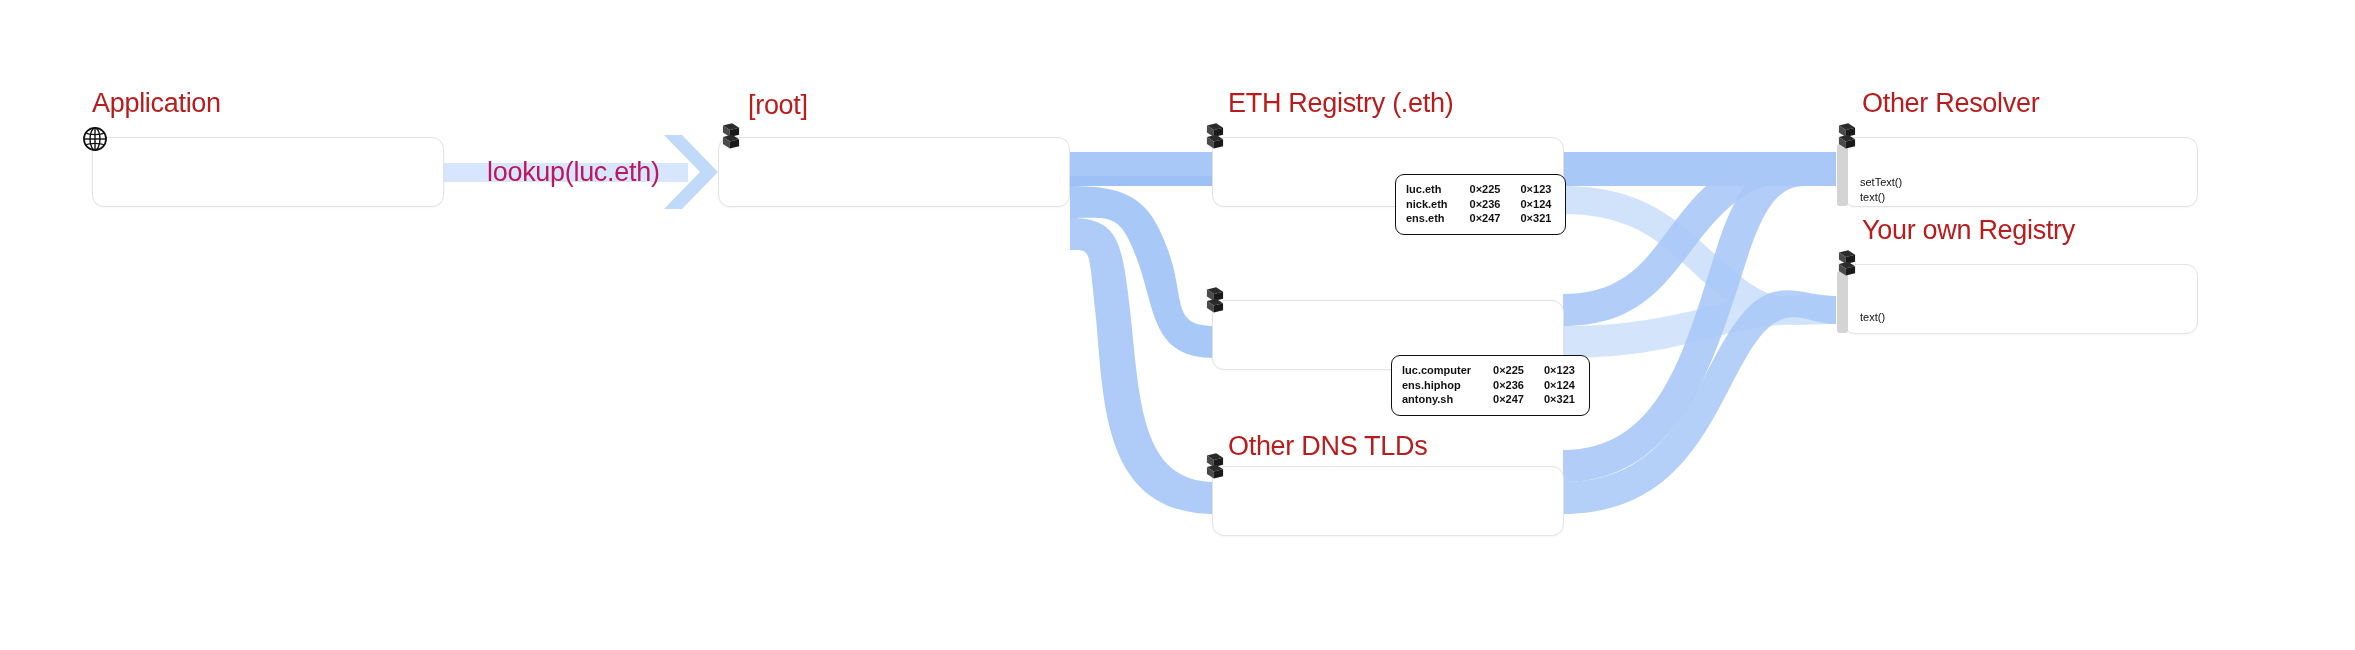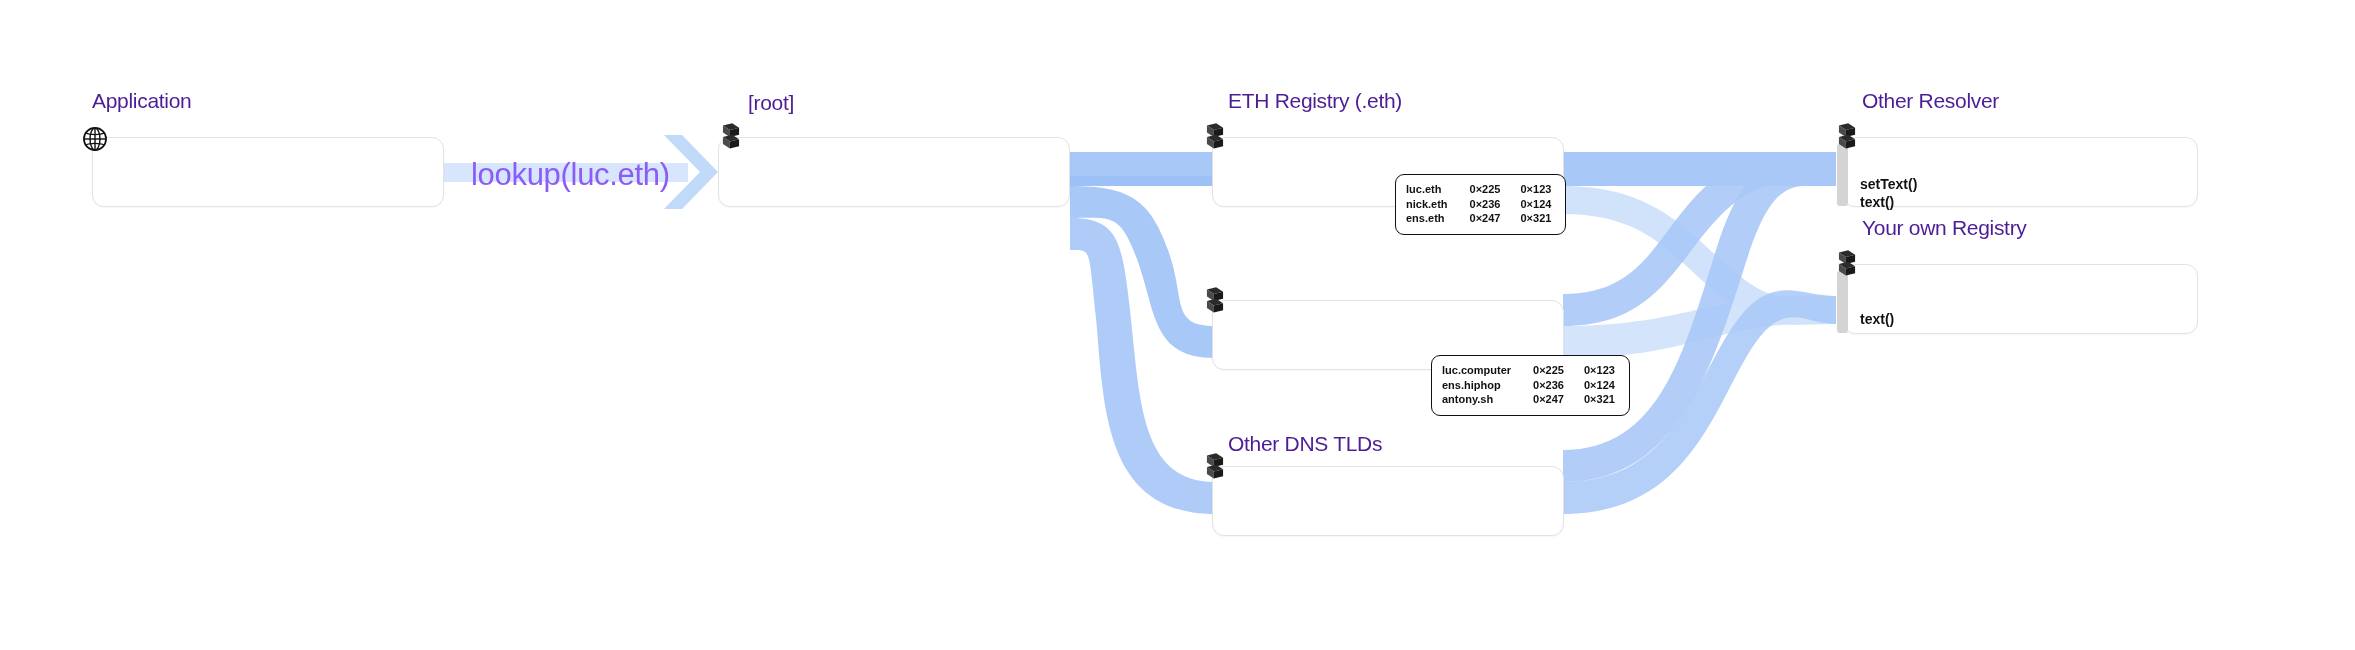--- a/index.html
+++ b/index.html
@@ -32,23 +32,23 @@
     position: absolute;
     box-sizing: border-box;
     background: #ffffff;
     border: 1px solid #e3e3e3;
     border-radius: 12px;
     box-shadow: 0 1px 2px rgba(0,0,0,0.04);
   }
   .node-title {
     position: absolute;
     white-space: nowrap;
-    font-size: 21px;
+    font-size: 27px;
     font-weight: 400;
-    color: #4c1d95;
+    color: #b91c1c;
     letter-spacing: -0.3px;
     line-height: 1;
   }
   
   .contract-icon {
     position: absolute;
     width: 26px;
     height: 30px;
   }
   .globe-icon {
@@ -59,22 +59,22 @@
   
   .handle-bar {
     position: absolute;
     width: 11px;
     border-radius: 3px;
     background: #d4d4d4;
   }
   
   .methods {
     position: absolute;
-    font-size: 14px;
-    font-weight: 700;
+    font-size: 11px;
+    font-weight: 400;
     color: #111111;
     line-height: 1.32;
     white-space: nowrap;
   }
   
   .record-table {
     position: absolute;
     box-sizing: border-box;
     background: #ffffff;
     border: 1.5px solid #111111;
@@ -91,25 +91,26 @@
   .record-table td {
     padding: 0 0 0 0;
     white-space: nowrap;
     text-align: left;
   }
   .record-table td.c-name { padding-right: 22px; }
   .record-table td.c-node { padding-right: 20px; }
   
   .edge-label {
     position: absolute;
-    font-size: 31px;
-    color: #8b5cf6;
+    font-size: 27px;
+    color: #be185d;
     white-space: nowrap;
     letter-spacing: -0.3px;
     line-height: 1;
+    margin-left: 16px;
   }
 </style>
 </head>
 <body>
 
 <div id="canvas">
 
   <svg id="flows" viewBox="0 0 2355 650" width="2355" height="650" xmlns="http://www.w3.org/2000/svg">
     <defs>
       <clipPath id="clipAll">
@@ -247,21 +248,21 @@
 
   <svg class="contract-icon" viewBox="0 0 22 26" style="left:1202px; top:286px;">
     <path d="M 4 3 L 12 1 L 18 5 L 10 7 Z" fill="#2b2b2b"></path>
     <path d="M 4 3 L 10 7 L 10 13 L 4 9 Z" fill="#4a4a4a"></path>
     <path d="M 18 5 L 10 7 L 10 13 L 18 11 Z" fill="#1a1a1a"></path>
     <path d="M 4 13 L 12 11 L 18 15 L 10 17 Z" fill="#2b2b2b"></path>
     <path d="M 4 13 L 10 17 L 10 23 L 4 19 Z" fill="#4a4a4a"></path>
     <path d="M 18 15 L 10 17 L 10 23 L 18 21 Z" fill="#1a1a1a"></path>
   </svg>
 
-  <div class="record-table" style="left:1431px; top:355px;">
+  <div class="record-table" style="left:1391px; top:355px;">
     <table>
       <tbody>
           <tr>
             <td class="c-name">luc.computer</td>
             <td class="c-node">0×225</td>
             <td class="c-owner">0×123</td>
           </tr>
           <tr>
             <td class="c-name">ens.hiphop</td>
             <td class="c-node">0×236</td>

